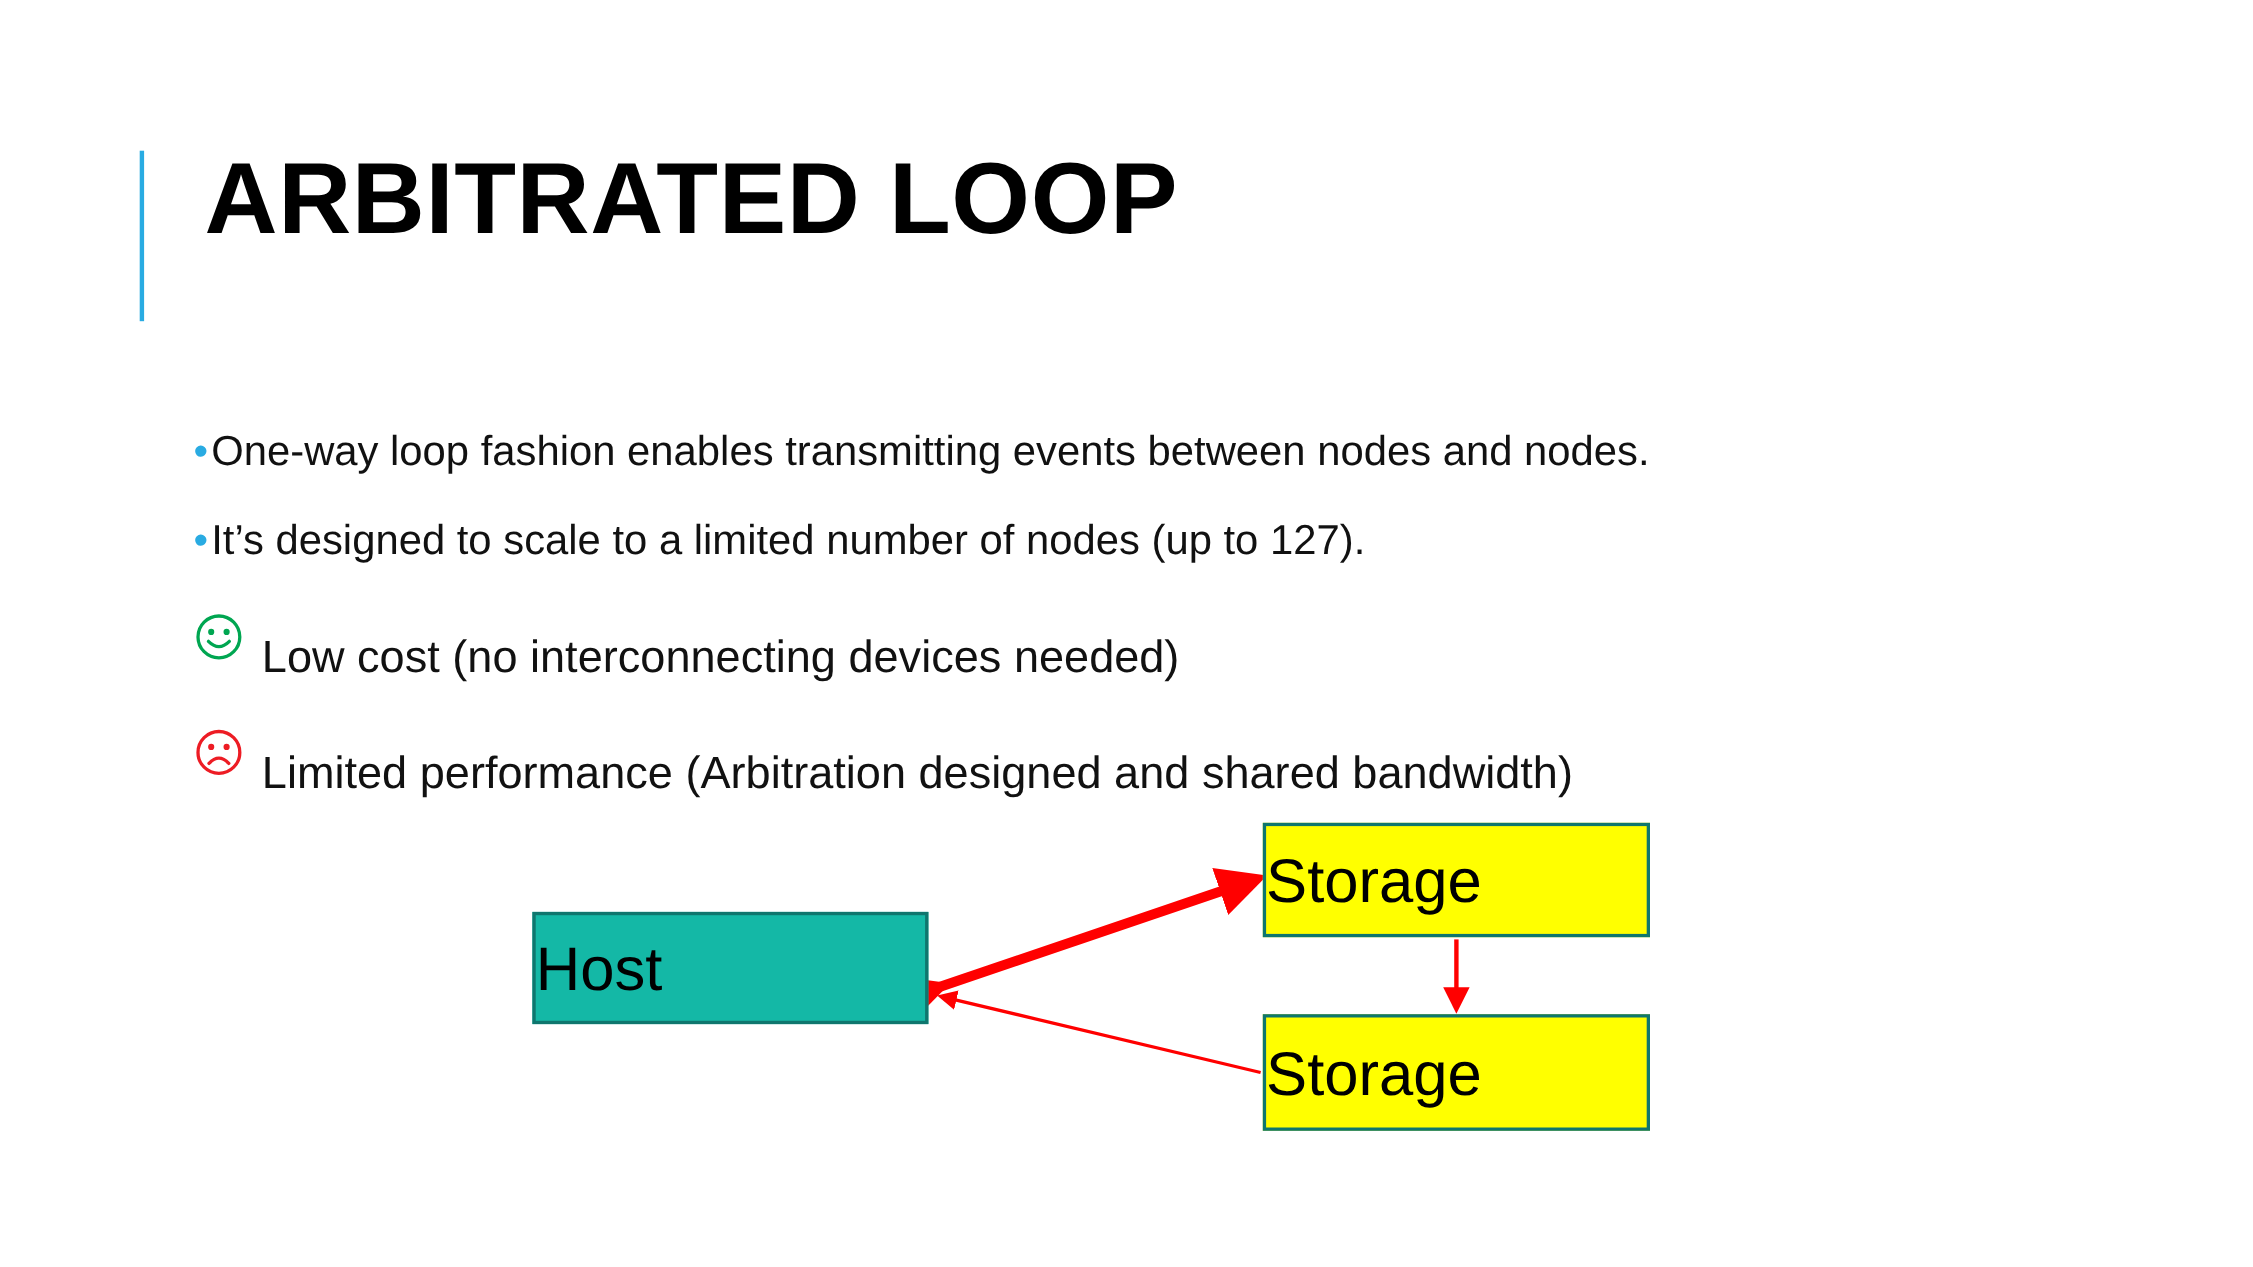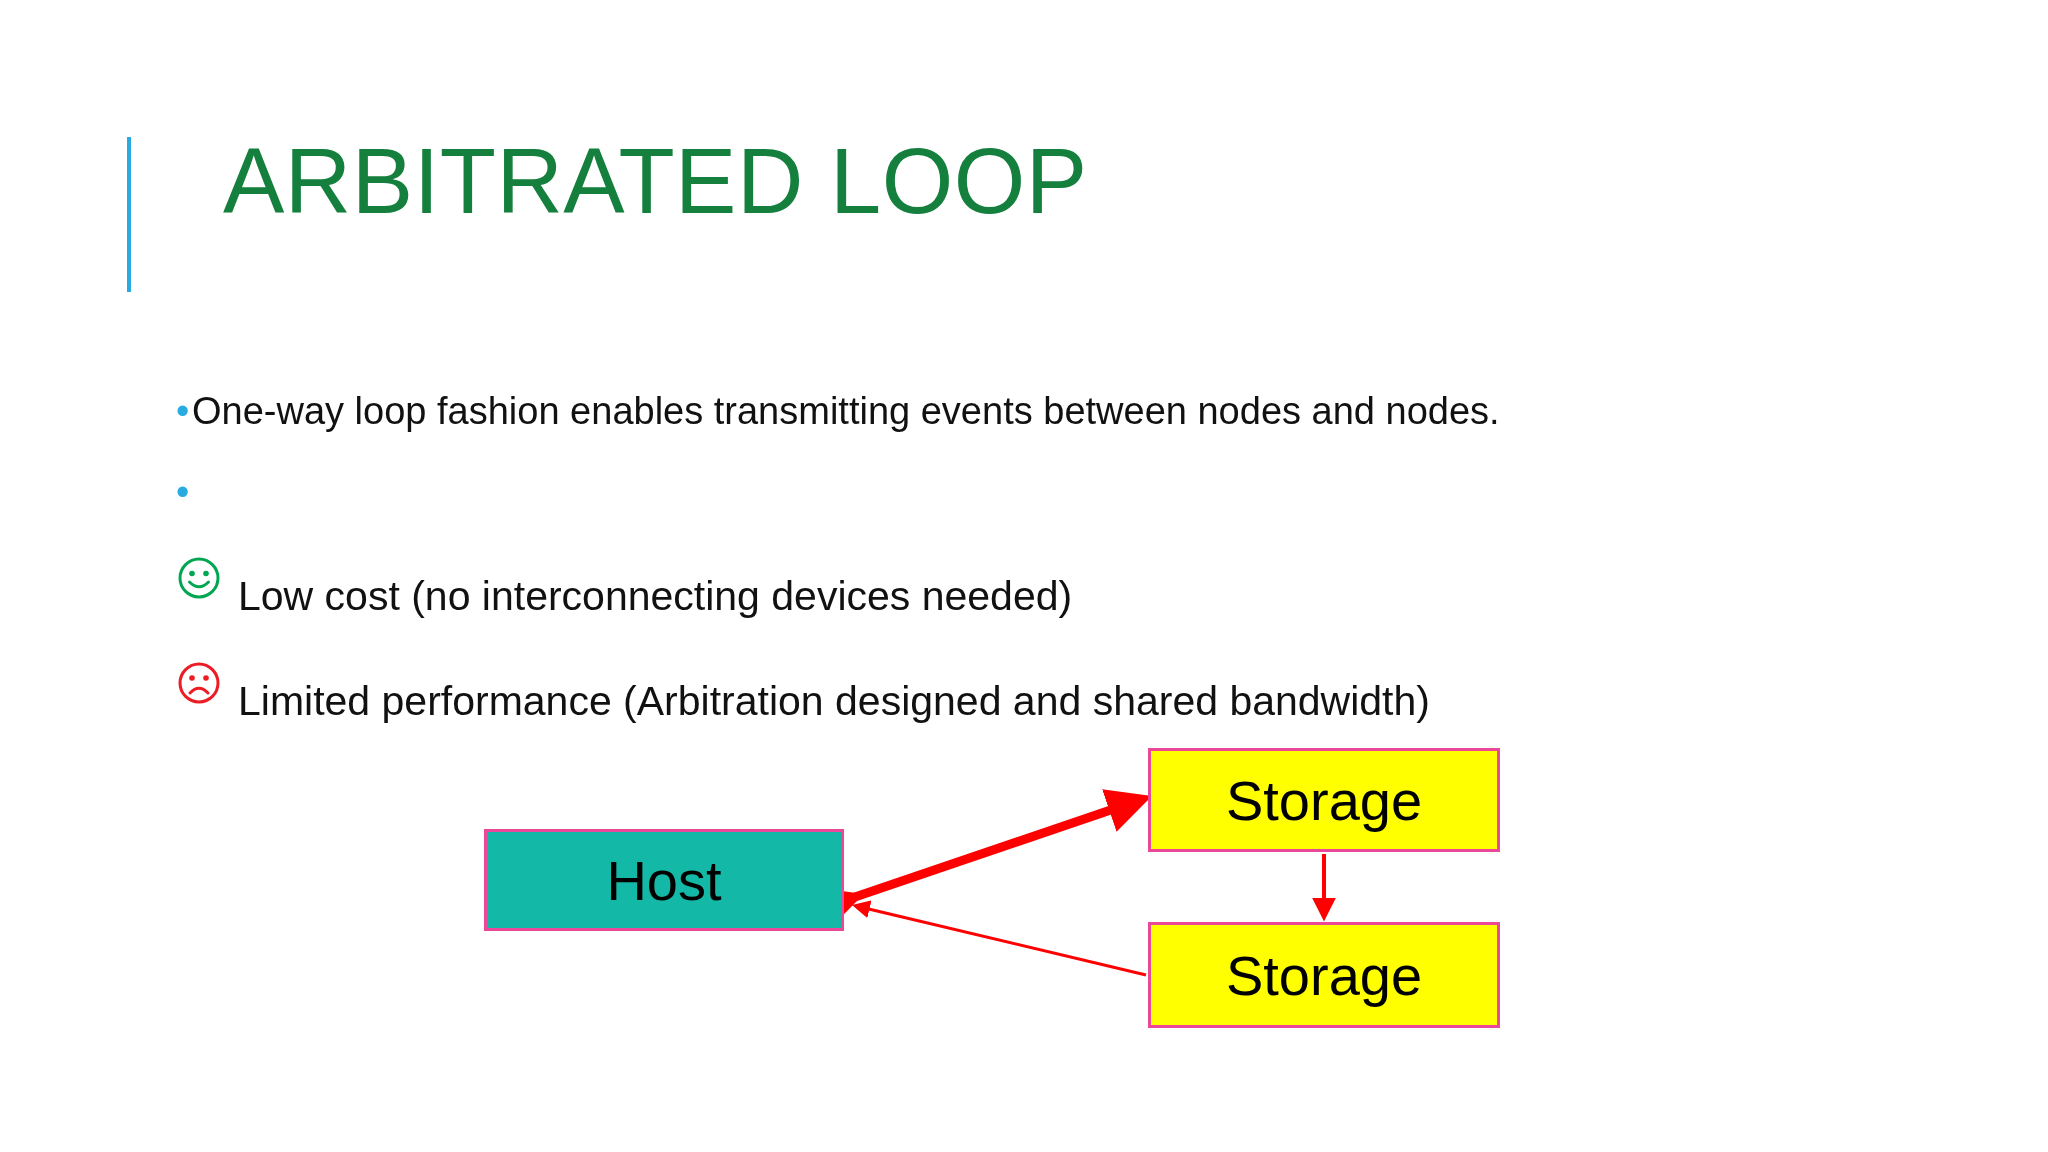--- a/index.html
+++ b/index.html
@@ -32,26 +32,25 @@
     width: 4px;
     height: 155px;
     background: #29ABE2;
   }
   .slide-title {
     position: absolute;
     left: 186px;
     top: 133px;
     font-size: 92px;
     line-height: 1.05;
-    font-weight: 400;
-    color: #15803d;
+    font-weight: 700;
+    color: #000000;
     letter-spacing: 0.5px;
     text-transform: uppercase;
     white-space: nowrap;
-    margin-left: 37px;
   }
 
   
   .body-block {
     position: absolute;
     left: 176px;
     top: 385px;
     width: 1520px;
   }
   .bullet-row {
@@ -89,25 +88,25 @@
   .diagram {
     position: absolute;
     left: 0;
     top: 0;
     width: 2048px;
     height: 1152px;
     pointer-events: none;
   }
   .node-box {
     position: absolute;
-    border: 3px solid #ec4899;
+    border: 3px solid #0f766e;
     box-sizing: border-box;
     display: flex;
     align-items: center;
-    justify-content: center;
+    justify-content: flex-start;
     color: #000000;
     font-size: 56px;
     font-weight: 400;
     font-family: "Liberation Sans", sans-serif;
   }
   .node-host {
     left: 484px;
     top: 829px;
     width: 360px;
     height: 102px;
@@ -138,20 +137,21 @@
 
   <div class="body-block">
 
     <div class="bullet-row first">
       <span class="bullet-dot">•</span>
       <span class="bullet-text">One-way loop fashion enables transmitting events between nodes and nodes.</span>
     </div>
 
     <div class="bullet-row">
       <span class="bullet-dot">•</span>
+      <span class="bullet-text">It’s designed to scale to a limited number of nodes (up to 127).</span>
     </div>
 
     <div class="bullet-row face-row">
       <span class="face-icon">
         <svg width="46" height="46" viewBox="0 0 46 46">
           <circle cx="23" cy="23" r="19" fill="none" stroke="#00A651" stroke-width="3"></circle>
           <circle cx="16" cy="18.5" r="2.8" fill="#00A651"></circle>
           <circle cx="30" cy="18.5" r="2.8" fill="#00A651"></circle>
           <path d="M13.5 27 Q23 36.5 32.5 27" fill="none" stroke="#00A651" stroke-width="3" stroke-linecap="round"></path>
         </svg>

